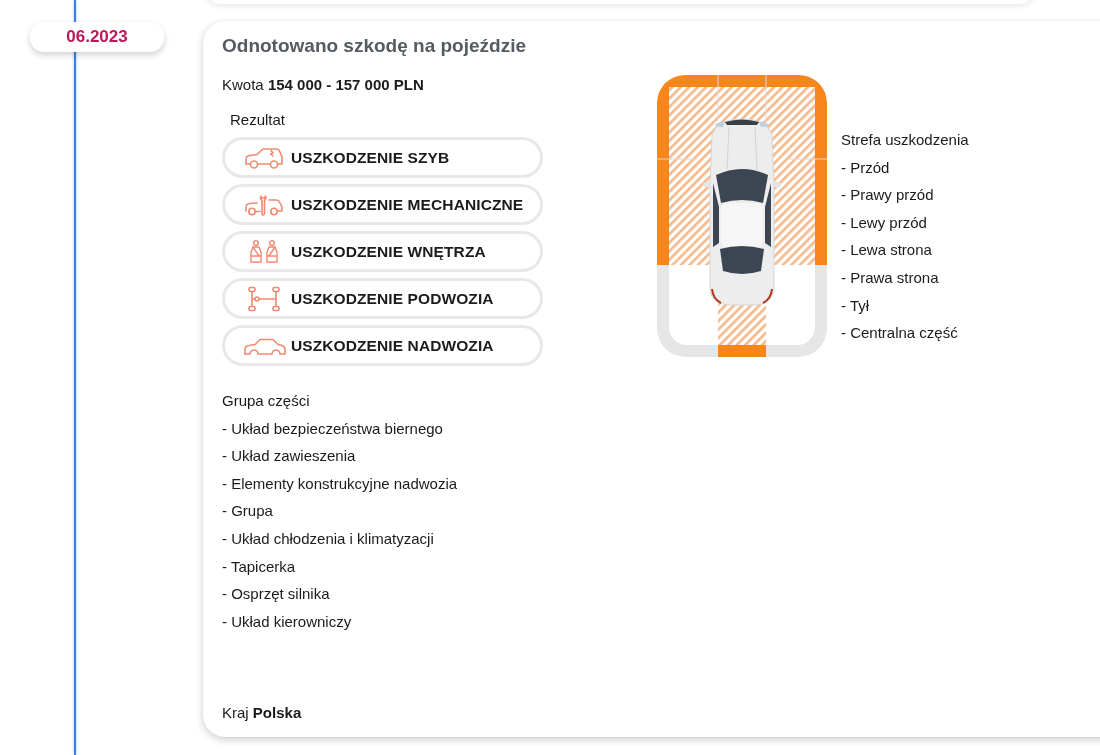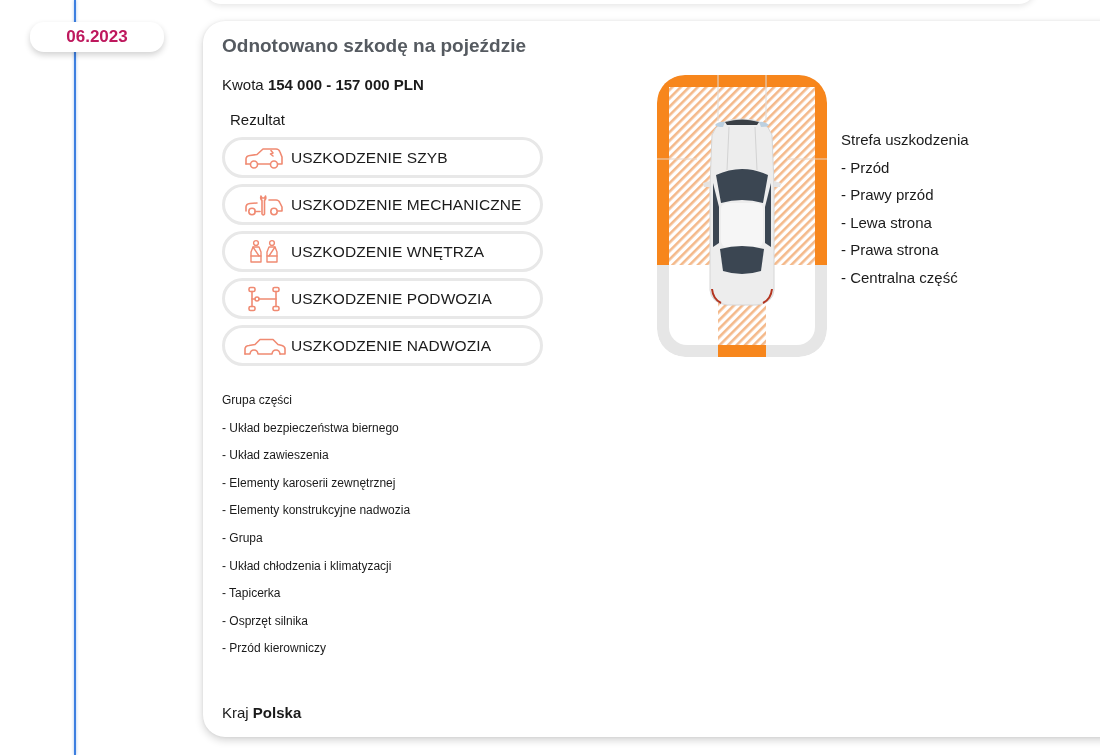--- a/index.html
+++ b/index.html
@@ -16,27 +16,27 @@
     box-shadow: 0 2px 6px rgba(0,0,0,0.10); }
 
   .card { position: absolute; left: 203px; top: 21px; width: 1013px; height: 716px; background: #fff; border-radius: 22px;
     box-shadow: 0 3px 8px rgba(0,0,0,0.18), 0 0 3px rgba(0,0,0,0.06); }
 
   .card-title { position: absolute; left: 19px; top: 14px; font-size: 19px; font-weight: bold; color: #555a60; }
   .amount { position: absolute; left: 19px; top: 55px; font-size: 15px; }
   .amount b { font-weight: bold; }
   .result-label { position: absolute; left: 19px; top: 90px; font-size: 15px; margin-left: 8px; }
 
-  .results { position: absolute; left: 19px; top: 116px; }
+  .results { position: absolute; left: 19px; top: 116px; font-weight: bold; }
   .result-pill { width: 321px; height: 41px; border: 3px solid #e8e8e8; border-radius: 21px; display: flex; align-items: center;
     margin-bottom: 6px; padding-left: 18px; background: #fff; cursor: pointer; }
   .result-pill svg { width: 44px; height: 26px; flex: none; }
   .result-pill .pill-label { margin-left: 4px; font-size: 15.5px; color: #1b1b1b; letter-spacing: 0.1px; }
 
-  .parts { position: absolute; left: 19px; top: 366px; font-size: 12px; line-height: 27.6px; }
+  .parts { position: absolute; left: 19px; top: 366px; font-size: 15px; line-height: 27.6px; }
   .country { position: absolute; left: 19px; top: 683px; font-size: 15px; }
   .country b { font-weight: bold; }
 
   .zones { position: absolute; left: 638px; top: 57px; font-size: 15px; line-height: 27.6px; margin-top: 48px; }
 
   .diagram { position: absolute; left: 454px; top: 54px; width: 170px; height: 282px; }
 </style>
 </head>
 <body>
 
@@ -113,27 +113,26 @@
         <path d="M37 21 Q36.5 17 33 17 Q29.5 17 29 21 H15 Q14.5 17 11 17 Q7.5 17 7 21 H2"></path>
       </svg>
       <span class="pill-label">USZKODZENIE NADWOZIA</span>
     </div>
   </div>
 
   <div class="parts">
     <div>Grupa części</div>
     <div>- Układ bezpieczeństwa biernego</div>
     <div>- Układ zawieszenia</div>
-    <div>- Elementy karoserii zewnętrznej</div>
     <div>- Elementy konstrukcyjne nadwozia</div>
     <div>- Grupa</div>
     <div>- Układ chłodzenia i klimatyzacji</div>
     <div>- Tapicerka</div>
     <div>- Osprzęt silnika</div>
-    <div>- Przód kierowniczy</div>
+    <div>- Układ kierowniczy</div>
   </div>
 
   <div class="country">
     <span>Kraj</span>
     <b>Polska</b>
   </div>
 
   <svg class="diagram" viewBox="0 0 170 282">
     <defs>
       <pattern id="hatch" patternUnits="userSpaceOnUse" width="6" height="6" patternTransform="rotate(45)">
@@ -186,17 +185,19 @@
 
       <path d="M72 52 L70 95" stroke="#d3d3d3" stroke-width="1" fill="none"></path>
       <path d="M98 52 L100 95" stroke="#d3d3d3" stroke-width="1" fill="none"></path>
     </g>
   </svg>
 
   <div class="zones">
     <div>Strefa uszkodzenia</div>
     <div>- Przód</div>
     <div>- Prawy przód</div>
+    <div>- Lewy przód</div>
     <div>- Lewa strona</div>
     <div>- Prawa strona</div>
+    <div>- Tył</div>
     <div>- Centralna część</div>
   </div>
 </div>
 
 </body></html>

